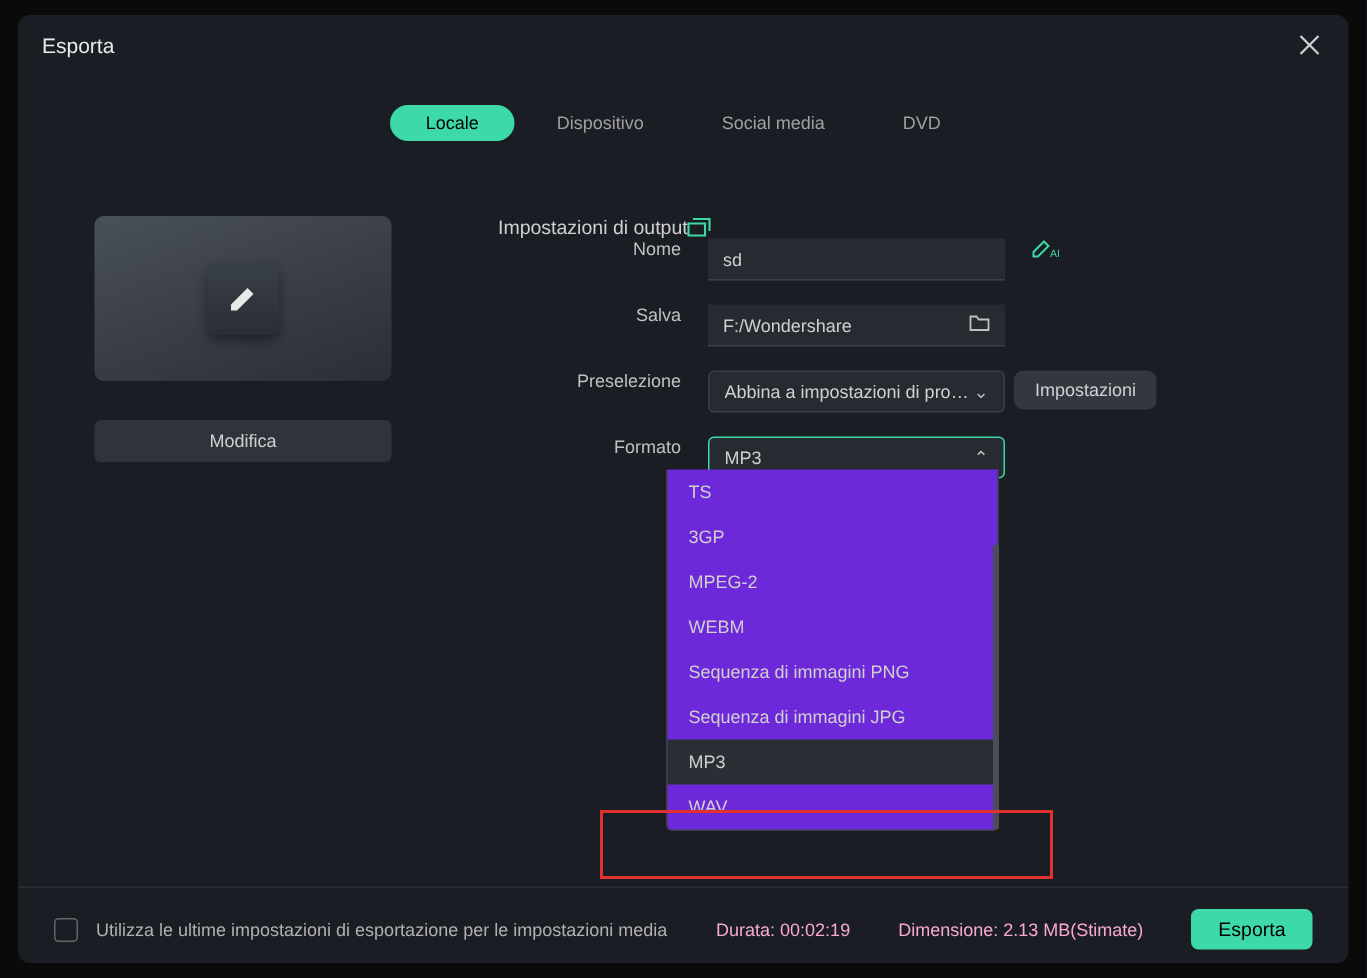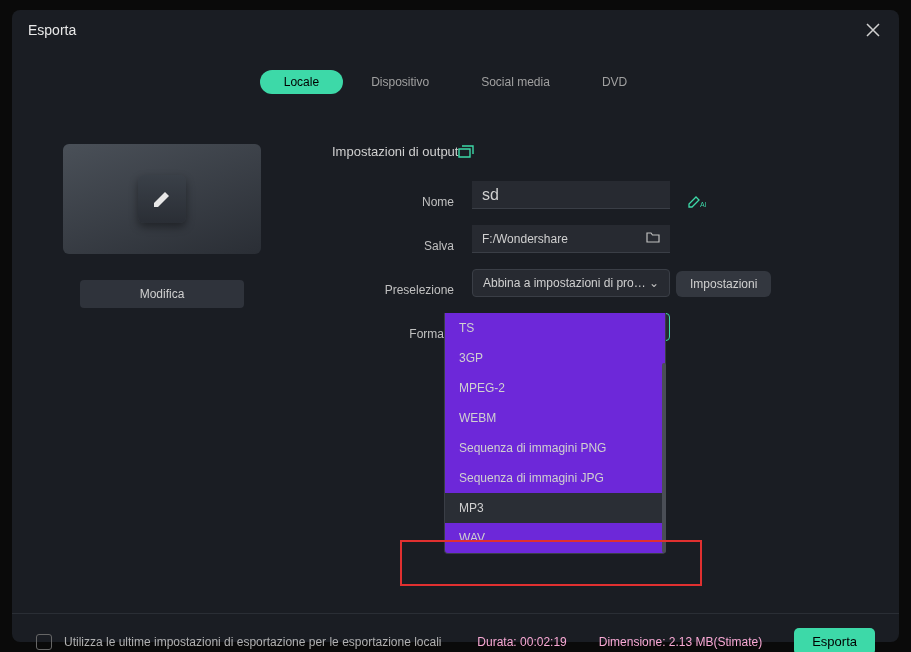--- a/index.html
+++ b/index.html
@@ -8,27 +8,27 @@
   .modal-header { display: flex; align-items: center; justify-content: space-between; padding: 10px 16px; }
   .modal-title { font-size: 14px; color: #e8e8e8; font-weight: 500; }
   .close-btn { width: 20px; height: 20px; display: flex; align-items: center; justify-content: center; cursor: pointer; color: #d0d0d0; }
   .tabs { display: flex; justify-content: center; gap: 4px; margin-top: 20px; }
   .tab { padding: 5px 24px; font-size: 12px; color: #a0a0a0; border-radius: 14px; cursor: pointer; }
   .tab.active { background: #3dd9a8; color: #000; font-weight: 500; }
   .content { flex: 1; display: flex; padding: 50px 40px 20px 40px; position: relative; }
   .left-col { width: 220px; display: flex; flex-direction: column; align-items: center; }
   .preview { width: 198px; height: 110px; background: linear-gradient(160deg, #4a5058 0%, #2a2e35 100%); border-radius: 6px; display: flex; align-items: center; justify-content: center; position: relative; }
   .preview-icon-box { width: 48px; height: 48px; background: linear-gradient(180deg, #3a4048, #2a2e35); border-radius: 6px; display: flex; align-items: center; justify-content: center; box-shadow: 0 4px 8px rgba(0,0,0,0.4); }
-  .edit-btn { margin-top: 26px; width: 164px; padding: 7px 0; background: #2f333b; border: none; border-radius: 4px; color: #d0d0d0; font-size: 12px; cursor: pointer; }
+  .edit-btn { margin-top: 26px; width: 198px; padding: 7px 0; background: #2f333b; border: none; border-radius: 4px; color: #d0d0d0; font-size: 12px; cursor: pointer; }
   .right-col { flex: 1; padding-left: 60px; position: relative; }
-  .section-title { display: flex; align-items: center; gap: 0; font-size: 13px; color: #d0d0d0; margin-bottom: 22px; }
-  .form-row { display: flex; align-items: flex-end; margin-bottom: 16px; }
+  .section-title { display: flex; align-items: center; gap: 0; font-size: 13px; color: #d0d0d0; }
+  .form-row { display: flex; align-items: flex-start; margin-bottom: 16px; }
   .form-label { width: 140px; text-align: right; padding-right: 18px; font-size: 12px; color: #c0c0c0; }
   .form-field { width: 198px; height: 28px; background: #272a31; border: none; border-bottom: 1px solid #3a3e46; color: #d0d0d0; font-size: 12px; padding: 0 10px; display: flex; align-items: center; position: relative; }
-  .form-field input { background: transparent; border: none; outline: none; color: #d0d0d0; font-size: 16px; width: 100%; }
+  .form-field input { background: transparent; border: none; outline: none; color: #d0d0d0; font-size: 12px; width: 100%; }
   .form-field.dropdown { border: 1px solid #3dd9a8; border-radius: 4px; justify-content: space-between; }
   .form-field.bordered { border: 1px solid #3a3e46; border-radius: 4px; justify-content: space-between; }
   .side-icon { margin-left: 18px; color: #3dd9a8; display: flex; align-items: center; }
   .folder-ico { color: #c0c0c0; }
   .settings-btn { margin-left: 6px; padding: 6px 14px; background: #33373f; border: none; border-radius: 6px; color: #d0d0d0; font-size: 12px; cursor: pointer; }
   .toggle { width: 28px; height: 16px; background: #3a3e46; border-radius: 8px; position: relative; margin-left: 126px; }
   .toggle.on { background: #3dd9a8; }
   .toggle-knob { width: 12px; height: 12px; background: #d0d0d0; border-radius: 50%; position: absolute; top: 2px; left: 2px; }
   .toggle.on .toggle-knob { left: 14px; background: #fff; }
   .toggle-row { margin-top: 40px; margin-bottom: 90px; }
@@ -154,21 +154,21 @@
     <div class="dropdown-item">Sequenza di immagini JPG</div>
     <div class="dropdown-item selected">MP3</div>
     <div class="dropdown-item">WAV</div>
     <div class="scrollbar"></div>
   </div>
 
   <div class="highlight-box" style="left:388px; top:530px; width:302px; height:46px;"></div>
 
   <div class="footer">
     <div class="checkbox"></div>
-    <div>Utilizza le ultime impostazioni di esportazione per le esportazione locali</div>
+    <div>Utilizza le ultime impostazioni di esportazione per le impostazioni media</div>
     <div class="footer-spacer"></div>
     <div class="footer-meta">
       <span>Durata:</span>
       <span>00:02:19</span>
     </div>
     <div class="footer-meta">
       <span>Dimensione:</span>
       <span>2.13 MB(Stimate)</span>
     </div>
     <button class="export-btn">Esporta</button>

